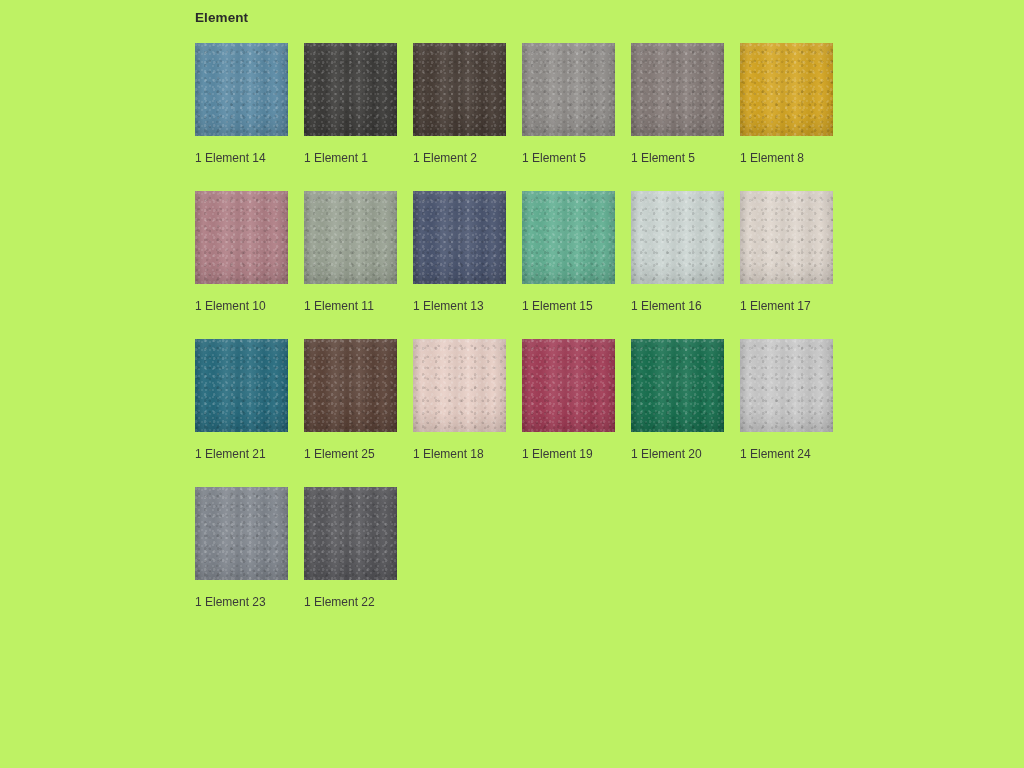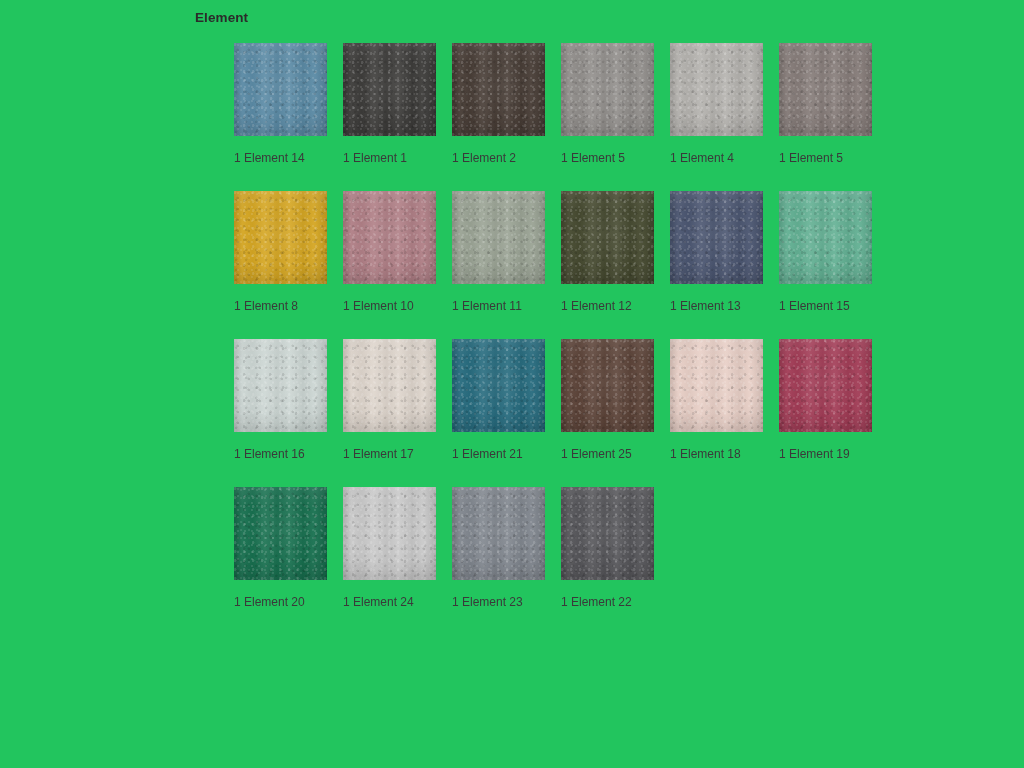--- a/index.html
+++ b/index.html
@@ -11,21 +11,21 @@
     width: 1024px;
     height: 768px;
     background: #ffffff;
     font-family: "Liberation Sans", sans-serif;
     overflow: hidden;
   }
   #page {
     position: relative;
     width: 1024px;
     height: 768px;
-    background: #22c55e;
+    background: #bef264;
   }
   #content {
     position: absolute;
     left: 186px;
     top: 10px;
     width: 700px;
   }
   #page-title {
     font-size: 13.5px;
     font-weight: bold;
@@ -37,21 +37,20 @@
   #swatch-grid {
     display: grid;
     grid-template-columns: repeat(6, 109px);
     grid-auto-rows: 148px;
     margin-left: 9px;
   }
   .swatch-cell {
     width: 109px;
     height: 148px;
     position: relative;
-    margin-left: 39px;
   }
   .swatch-tile {
     width: 93px;
     height: 93px;
     position: relative;
     overflow: hidden;
     background-color: #cccccc;
   }
   
   .swatch-tile .tex-grain {
@@ -138,28 +137,20 @@
         </div>
         <div class="swatch-cell">
           <div class="swatch-tile" style="background-color: rgb(145, 142, 139);">
             <span class="tex-grain"></span>
             <span class="tex-band"></span>
             <span class="tex-vignette"></span>
           </div>
           <div class="swatch-label">1 Element 5</div>
         </div>
         <div class="swatch-cell">
-          <div class="swatch-tile" style="background-color: rgb(180, 178, 174);">
-            <span class="tex-grain"></span>
-            <span class="tex-band"></span>
-            <span class="tex-vignette"></span>
-          </div>
-          <div class="swatch-label">1 Element 4</div>
-        </div>
-        <div class="swatch-cell">
           <div class="swatch-tile" style="background-color: rgb(133, 123, 120);">
             <span class="tex-grain"></span>
             <span class="tex-band"></span>
             <span class="tex-vignette"></span>
           </div>
           <div class="swatch-label">1 Element 5</div>
         </div>
         <div class="swatch-cell">
           <div class="swatch-tile" style="background-color: rgb(213, 166, 34);">
             <span class="tex-grain"></span>
@@ -176,28 +167,20 @@
           </div>
           <div class="swatch-label">1 Element 10</div>
         </div>
         <div class="swatch-cell">
           <div class="swatch-tile" style="background-color: rgb(154, 163, 148);">
             <span class="tex-grain"></span>
             <span class="tex-band"></span>
             <span class="tex-vignette"></span>
           </div>
           <div class="swatch-label">1 Element 11</div>
-        </div>
-        <div class="swatch-cell">
-          <div class="swatch-tile" style="background-color: rgb(69, 73, 47);">
-            <span class="tex-grain"></span>
-            <span class="tex-band"></span>
-            <span class="tex-vignette"></span>
-          </div>
-          <div class="swatch-label">1 Element 12</div>
         </div>
         <div class="swatch-cell">
           <div class="swatch-tile" style="background-color: rgb(74, 85, 112);">
             <span class="tex-grain"></span>
             <span class="tex-band"></span>
             <span class="tex-vignette"></span>
           </div>
           <div class="swatch-label">1 Element 13</div>
         </div>
         <div class="swatch-cell">

